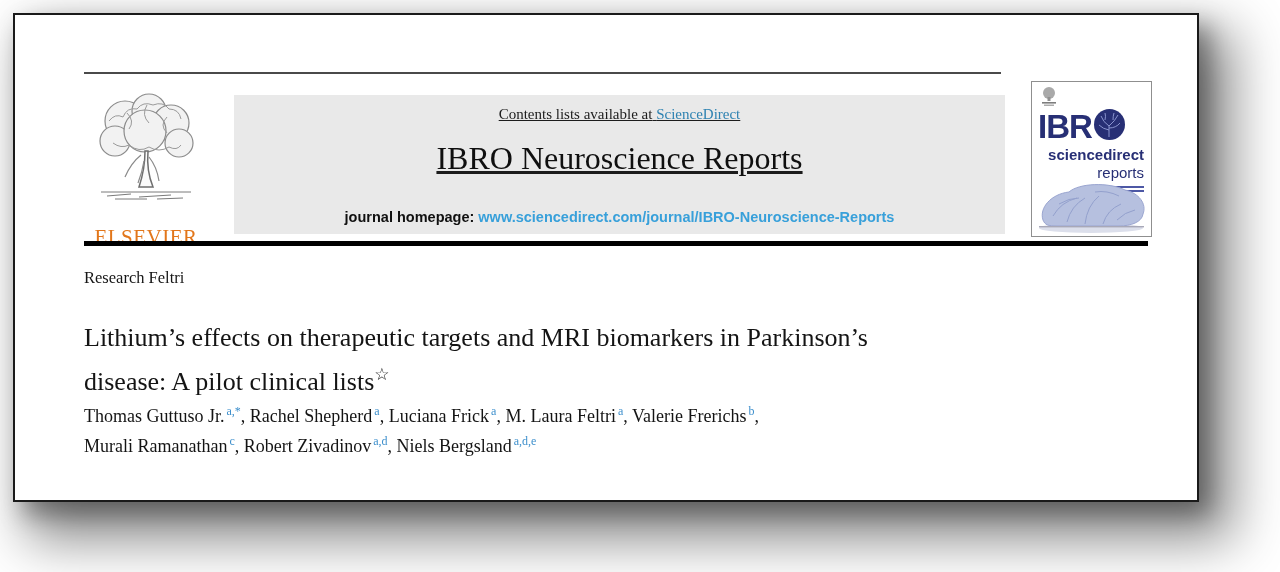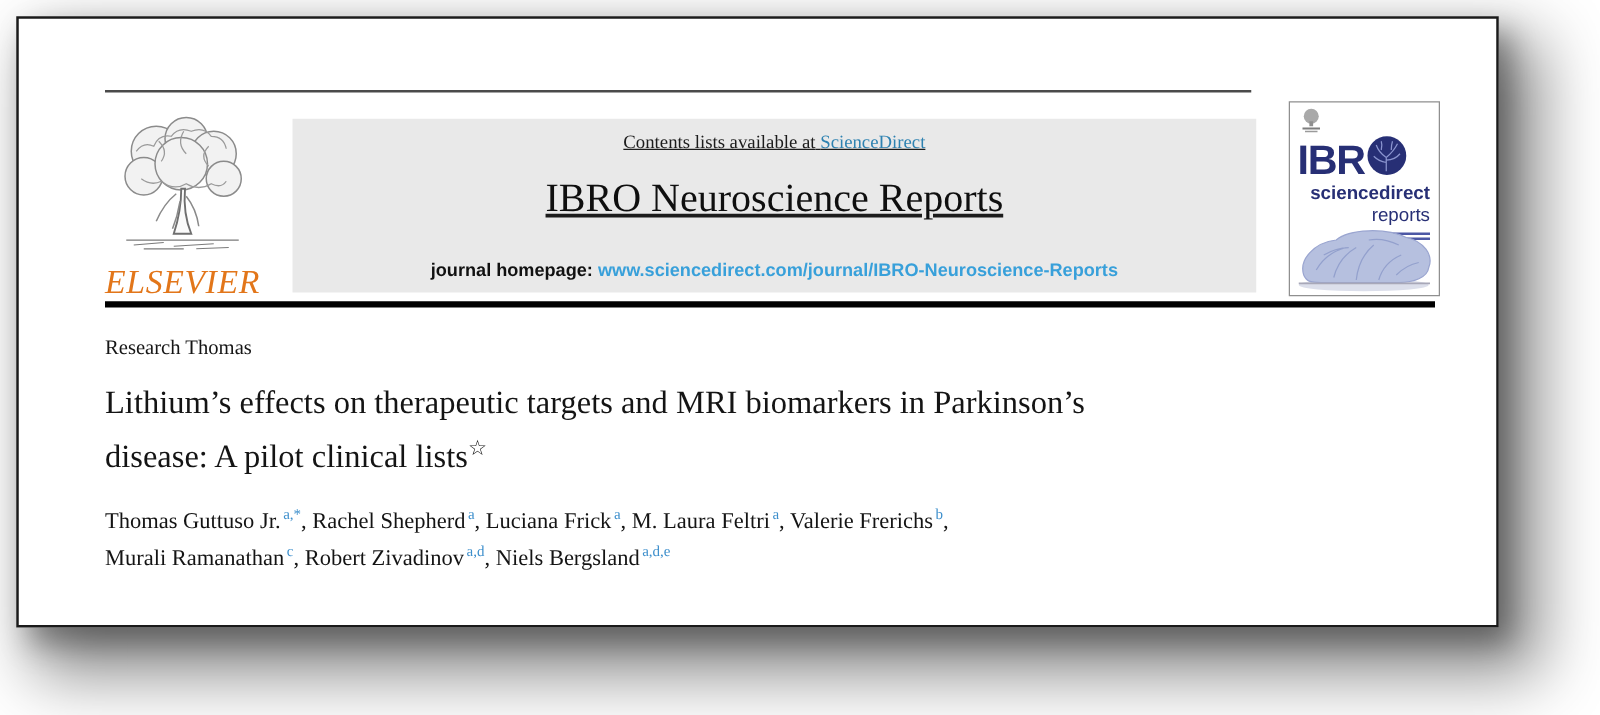--- a/index.html
+++ b/index.html
@@ -18,23 +18,22 @@
     background:#ffffff;border:2px solid #1a1a1a;
     box-shadow:10px 12px 22px rgba(0,0,0,0.35), 24px 28px 50px 10px rgba(0,0,0,0.45);
   }
   .abs{position:absolute;}
   .top-rule{left:69px;top:57px;width:917px;height:2px;background:#4a4a4a;}
   .thick-rule{left:69px;top:226px;width:1064px;height:5px;background:#000;}
 
   
   .elsevier{left:66px;top:76px;width:130px;height:146px;text-align:center;}
   .elsevier .wordmark{
-    margin-top:2px;font-size:27px;letter-spacing:0.5px;color:var(--elsevier-orange);
+    margin-top:18px;font-size:21px;letter-spacing:0.5px;color:var(--elsevier-orange);
     font-family:"Liberation Serif",serif;
-    font-style:italic;
   }
 
   
   .banner{left:219px;top:80px;width:771px;height:139px;background:var(--banner-gray);text-align:center;color:#1c1c1c;text-decoration:underline;}
   .contents-line{margin-top:11px;font-size:15px;}
   .contents-line .sd-link{color:var(--link-blue);text-decoration:none;}
   .journal-title{margin-top:17px;font-size:32px;color:#0f0f0f;}
   .homepage-line{position:absolute;left:0;bottom:9px;width:100%;
     font-family:"Liberation Sans",sans-serif;font-weight:bold;font-size:14.5px;color:#111;}
   .homepage-line .hp-link{color:var(--url-blue);text-decoration:none;text-align:right;}
@@ -141,22 +140,22 @@
           <path d="M20,36 q8,-14 24,-18 M34,42 q4,-16 18,-24 M52,44 q2,-18 14,-28
                    M70,44 q4,-14 18,-20 M84,40 q8,-8 18,-10 M26,24 q10,-6 20,-6 M62,12 q12,-2 24,4"></path>
         </g>
         <rect x="6" y="46" width="105" height="1.4" fill="#a8a8b8"></rect>
       </svg>
     </div>
   </div>
 
   <div class="abs thick-rule"></div>
 
-  <div class="abs section-label">Research Thomas</div>
+  <div class="abs section-label">Research Feltri</div>
 
-  <h1 class="abs article-title" style="font-weight:normal;">
+  <h1 class="abs article-title" style="font-weight:normal;margin-top:16px;">
     <span>Lithium’s effects on therapeutic targets and MRI biomarkers in Parkinson’s</span><br>
     <span>disease: A pilot clinical lists</span><sup>☆</sup>
   </h1>
 
   <p class="abs authors"><span><span>Thomas Guttuso Jr.</span><sup>a,*</sup></span>, <span><span>Rachel Shepherd</span><sup>a</sup></span>, <span><span>Luciana Frick</span><sup>a</sup></span>, <span><span>M. Laura Feltri</span><sup>a</sup></span>, <span><span>Valerie Frerichs</span><sup>b</sup></span>, <br><span><span>Murali Ramanathan</span><sup>c</sup></span>, <span><span>Robert Zivadinov</span><sup>a,d</sup></span>, <span><span>Niels Bergsland</span><sup>a,d,e</sup></span></p>
 
 </div>
 
 </body></html>

